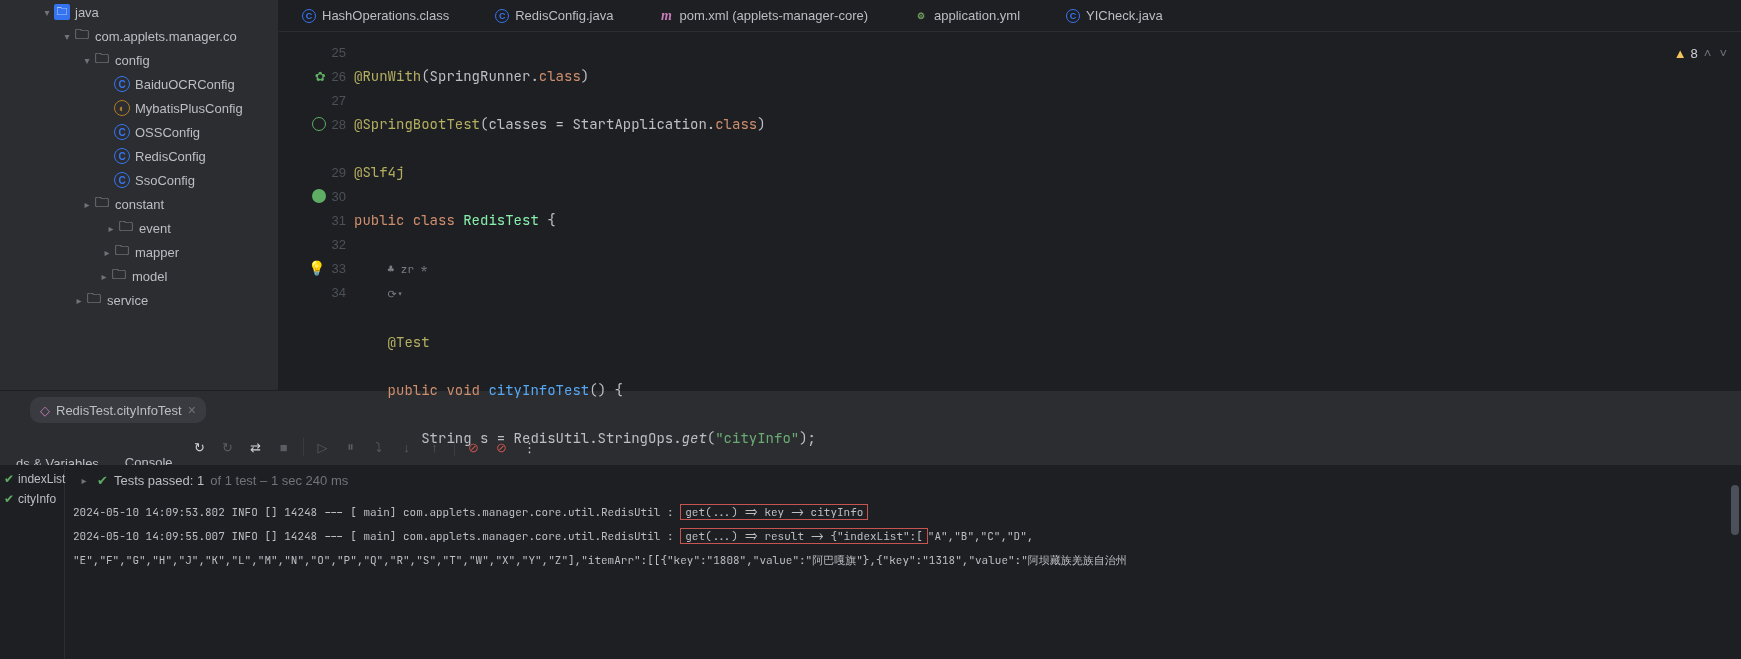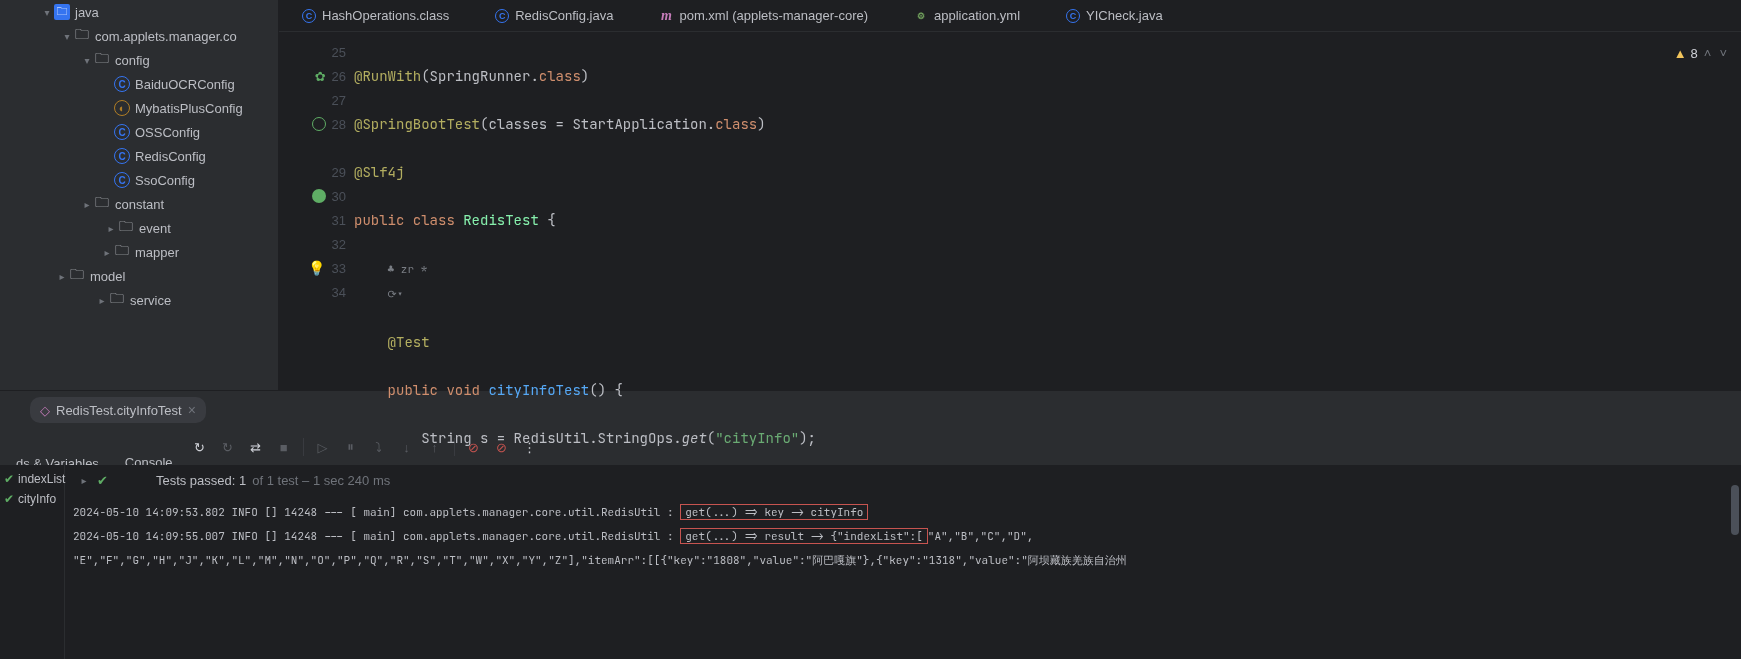--- a/index.html
+++ b/index.html
@@ -216,21 +216,21 @@
   line-height: 24px;
   padding: 4px 8px;
 }
 .test-summary {
   font-size: 13px;
   padding: 8px 0 8px 12px;
   display: flex;
   align-items: center;
   gap: 6px;
 }
-.ts-passed { color: #bcbec4; margin-left: 42px; }
+.ts-passed { color: #bcbec4; }
 .ts-dim { color: #6f737a; }
 .log-highlight { border: 1px solid #c75450; padding: 0 4px; }
 .con-scroll {
   position: absolute; right: 0; top: 0; bottom: 0; width: 12px;
   background: #1e1f22;
 }
 .con-thumb { position: absolute; top: 20px; width: 8px; right: 2px; height: 50px; background: #4b5059; border-radius: 4px; }
 </style>
 </head>
 <body>
@@ -280,26 +280,26 @@
     <div class="tree-item" style="padding-left:104px">
       <span class="chevron chev-right"></span>
       <span class="folder-icon gray"></span>
       <span>event</span>
     </div>
     <div class="tree-item" style="padding-left:100px">
       <span class="chevron chev-right"></span>
       <span class="folder-icon gray"></span>
       <span>mapper</span>
     </div>
-    <div class="tree-item" style="padding-left:55px">
+    <div class="tree-item" style="padding-left:97px">
       <span class="chevron chev-right"></span>
       <span class="folder-icon gray"></span>
       <span>model</span>
     </div>
-    <div class="tree-item" style="padding-left:95px">
+    <div class="tree-item" style="padding-left:72px">
       <span class="chevron chev-right"></span>
       <span class="folder-icon gray"></span>
       <span>service</span>
     </div>
   </div>
 
   <div class="editor-area">
     <div class="tabs">
       <div class="tab">
         <span class="tab-icon ti-class">C</span>

